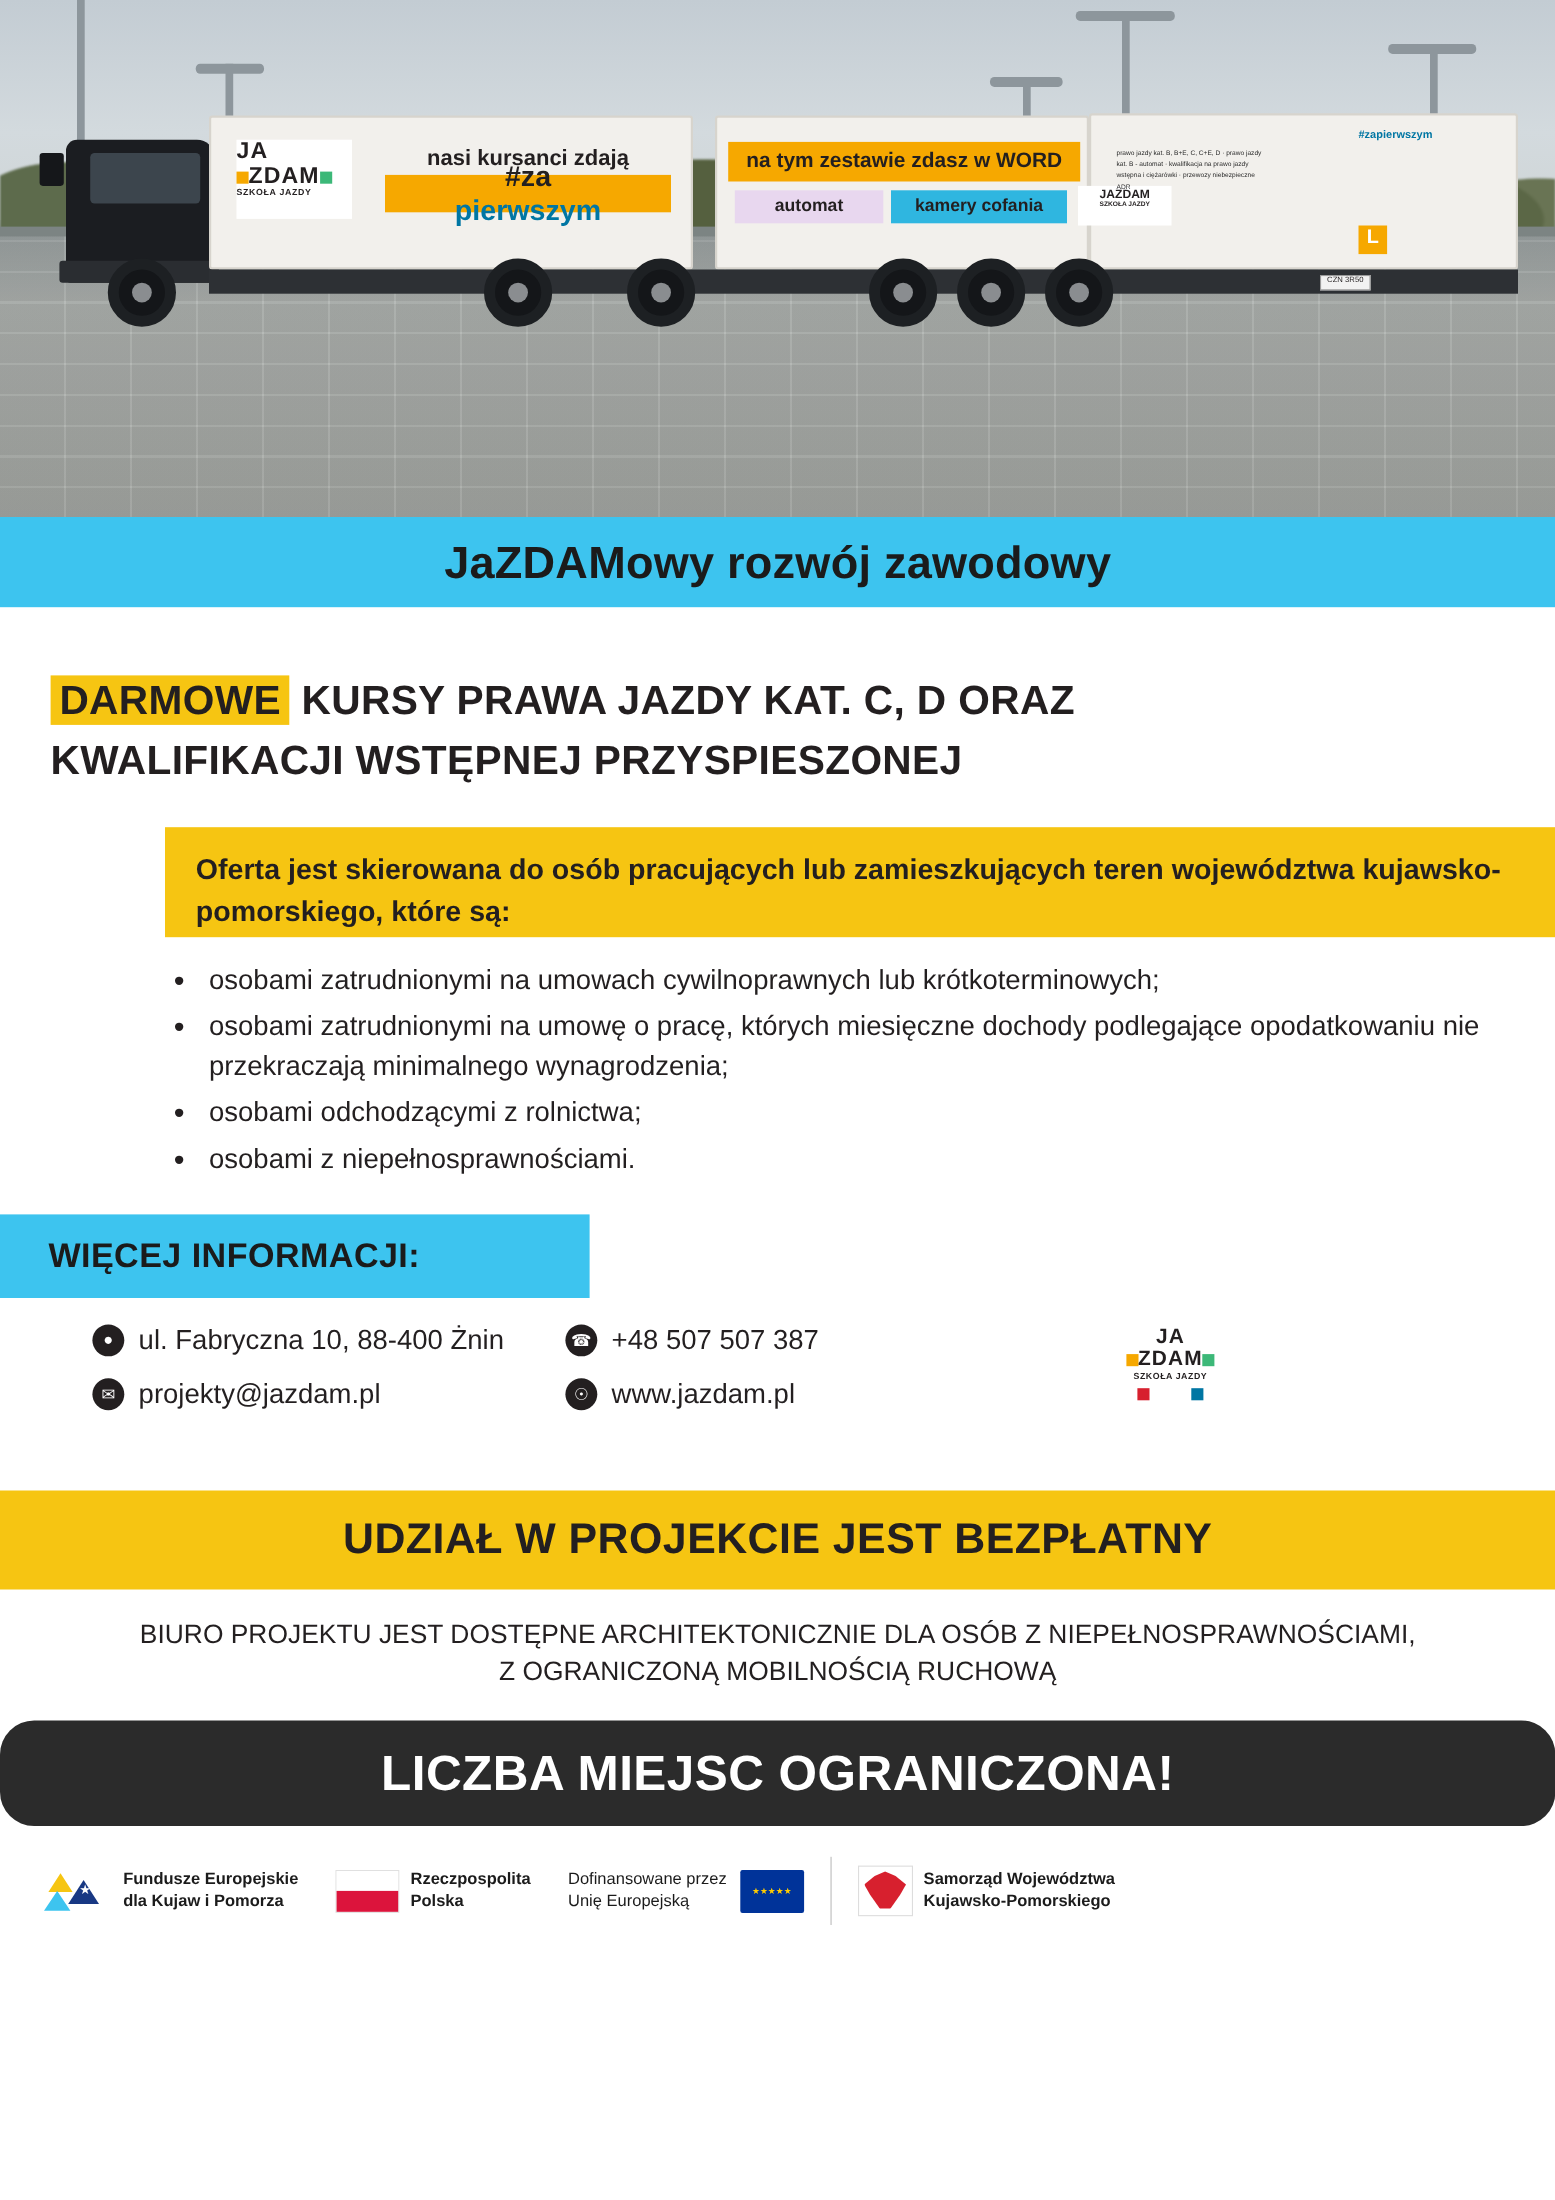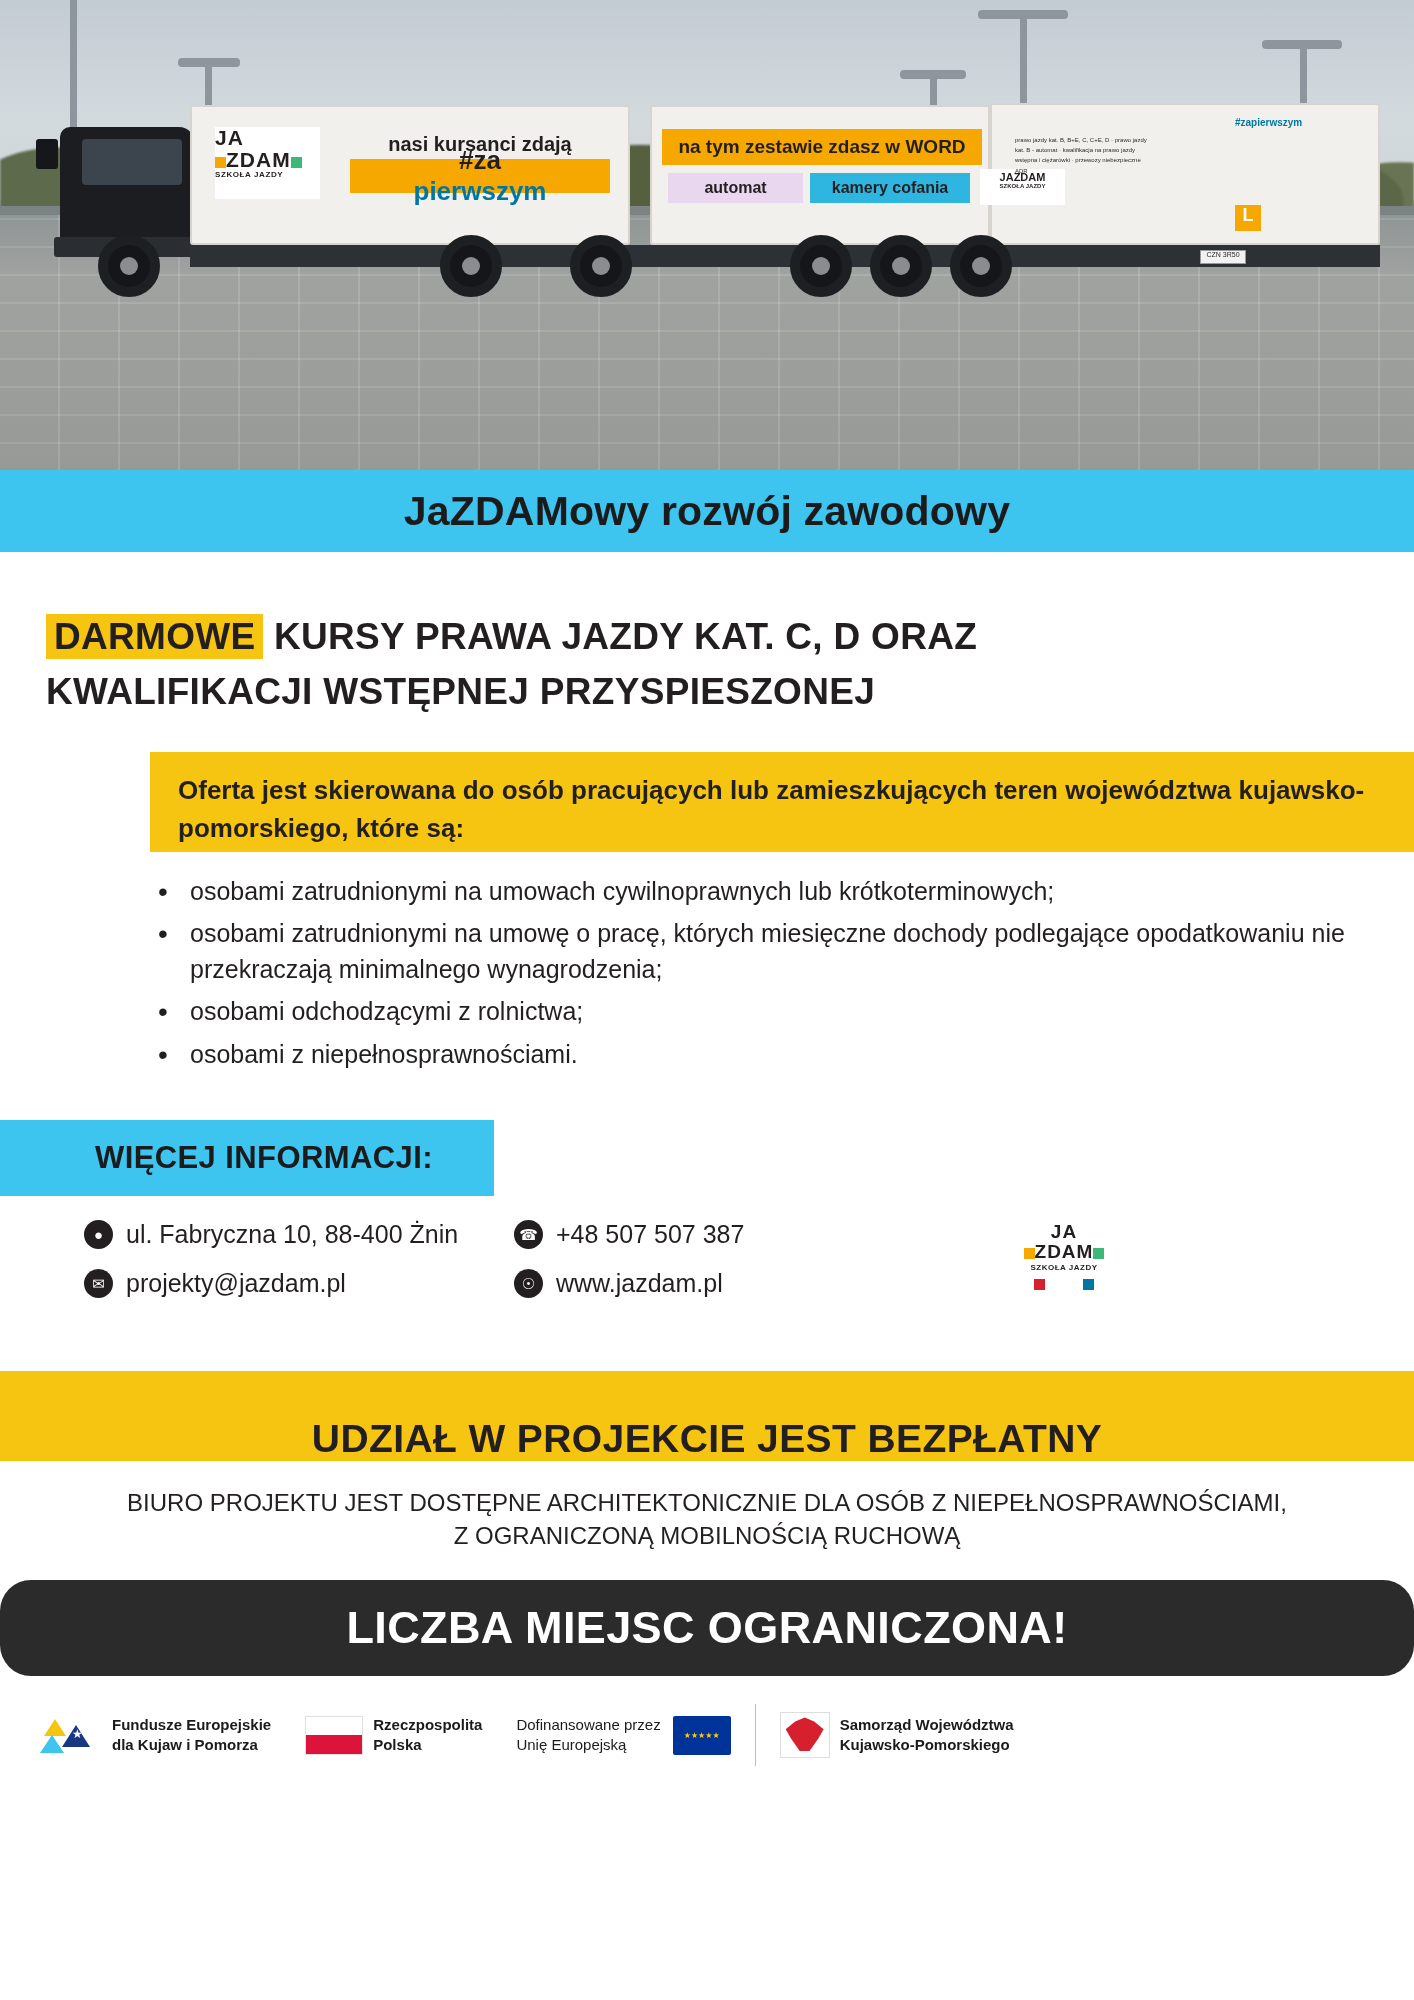--- a/index.html
+++ b/index.html
@@ -167,22 +167,22 @@
   }
   .bullets li {
     position: relative; font-size: 25px; line-height: 1.42; color: #231f20; margin-bottom: 7px;
   }
   .bullets li::before {
     content: "•"; position: absolute; left: -32px; top: -2px; font-size: 28px;
   }
 
   
   .more-info {
-    margin-top: 48px; width: 494px; height: 76px; background: #3dc4ef;
-    display: flex; align-items: center; padding-left: 95px;
+    margin-top: 32px; width: 536px; height: 76px; background: #3dc4ef;
+    display: flex; align-items: center; padding-left: 44px;
   }
   .more-info span { font-size: 31px; font-weight: bold; color: #1b1b1b; letter-spacing: .4px; }
 
   .contacts {
     position: relative; margin: 24px 0 0 0; padding-left: 84px; height: 125px;
   }
   .contact-row { display: flex; align-items: center; margin-bottom: 20px; }
   .c-item { display: flex; align-items: center; }
   .c-item .ic {
     width: 29px; height: 29px; border-radius: 50%; background: #231f20; color: #fff;
@@ -195,21 +195,21 @@
     position: absolute; right: 290px; top: 2px; width: 120px; text-align: center; line-height: 1.05;
   }
   .jl-ja { font-size: 19px; font-weight: bold; letter-spacing: 1px;}
   .jl-zdam { font-size: 19px; font-weight: bold; letter-spacing: 1px;}
   .jl-sub { font-size: 8px; font-weight: bold; letter-spacing: .5px; margin-top: 2px;}
   .sqr { display:inline-block; width:11px; height:11px; vertical-align:middle;}
 
   
   .free-bar {
     margin-top: 26px; width: 1414px; height: 90px; background: #f6c512;
-    display: flex; align-items: flex-end; justify-content: center;
+    display: flex; align-items: center; justify-content: center;
   }
   .free-bar span { font-size: 39px; font-weight: bold; color: #231f20; letter-spacing: .4px; }
 
   
   .note {
     margin: 26px auto 0 auto; width: 1320px; text-align: center;
     font-size: 24px; line-height: 1.36; color: #231f20;
   }
 
   

